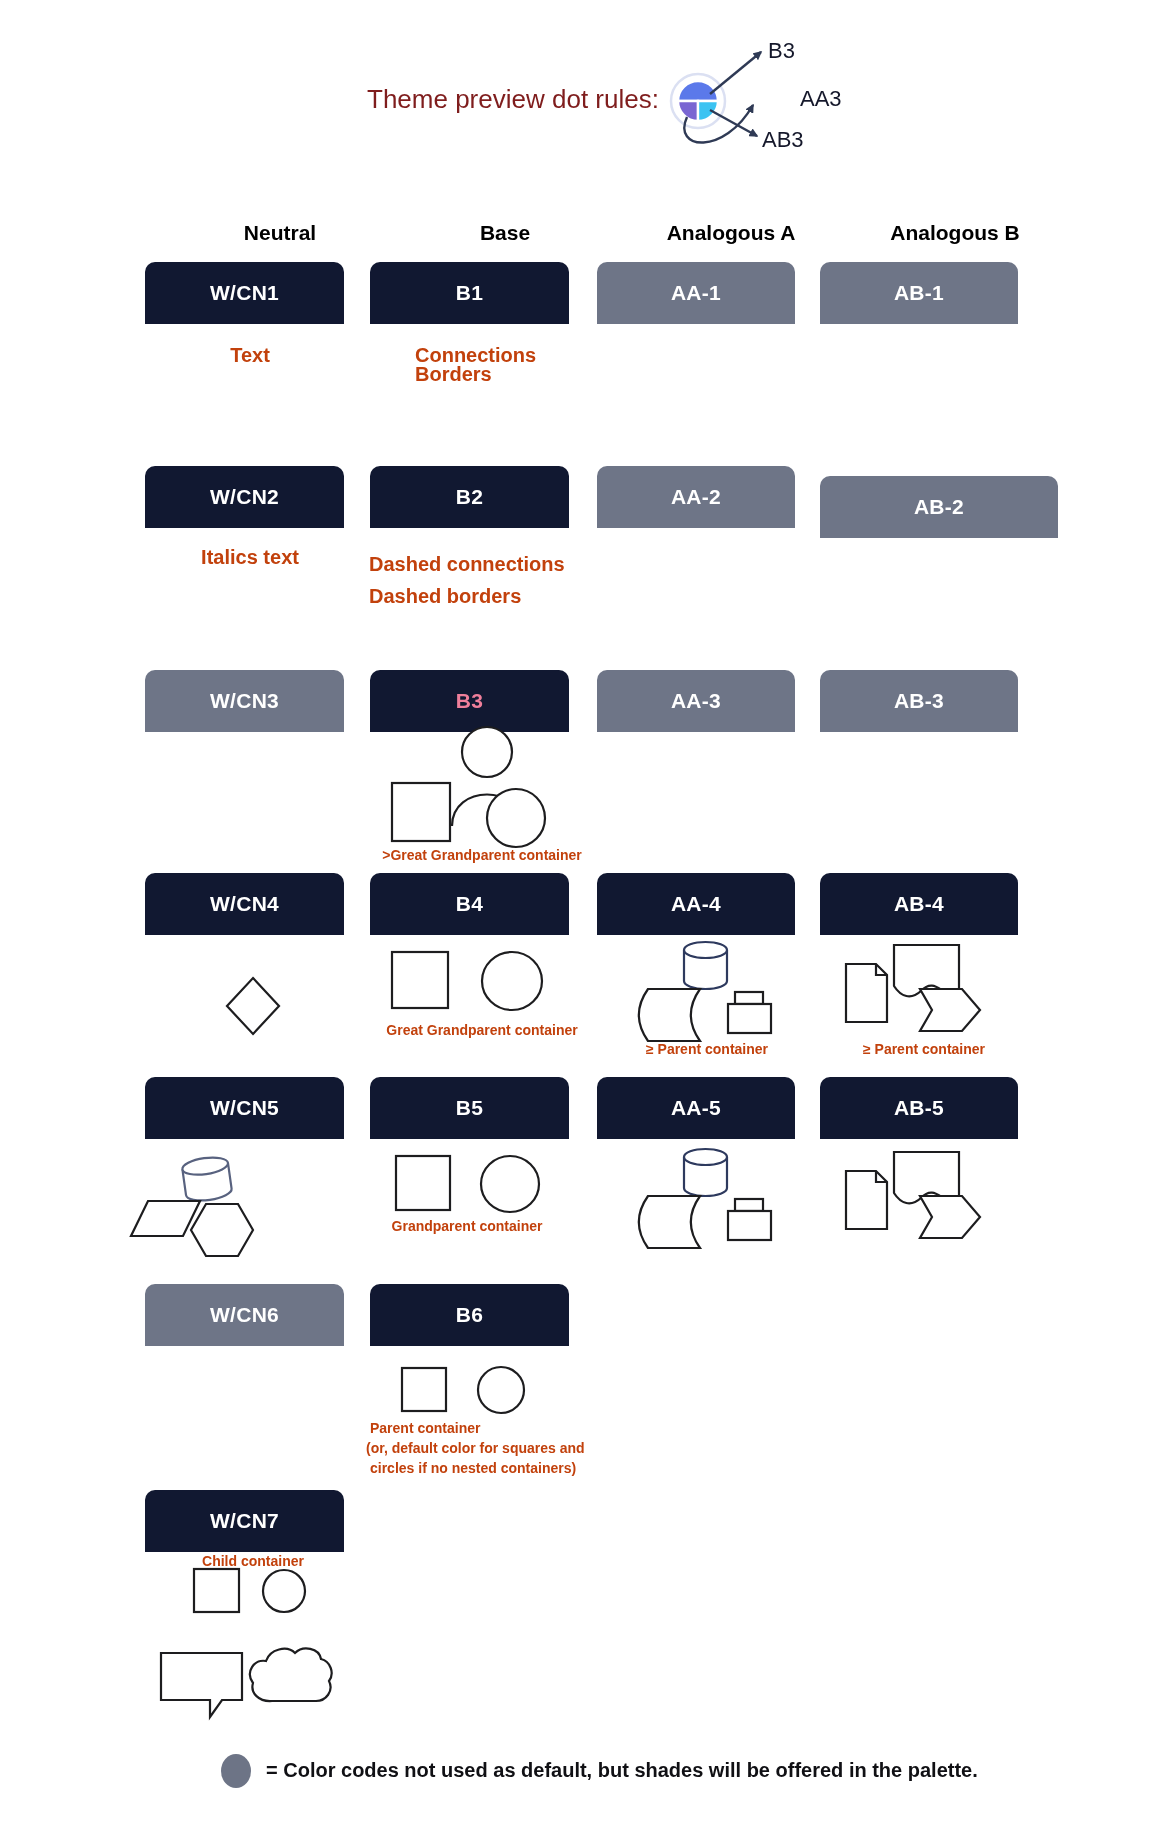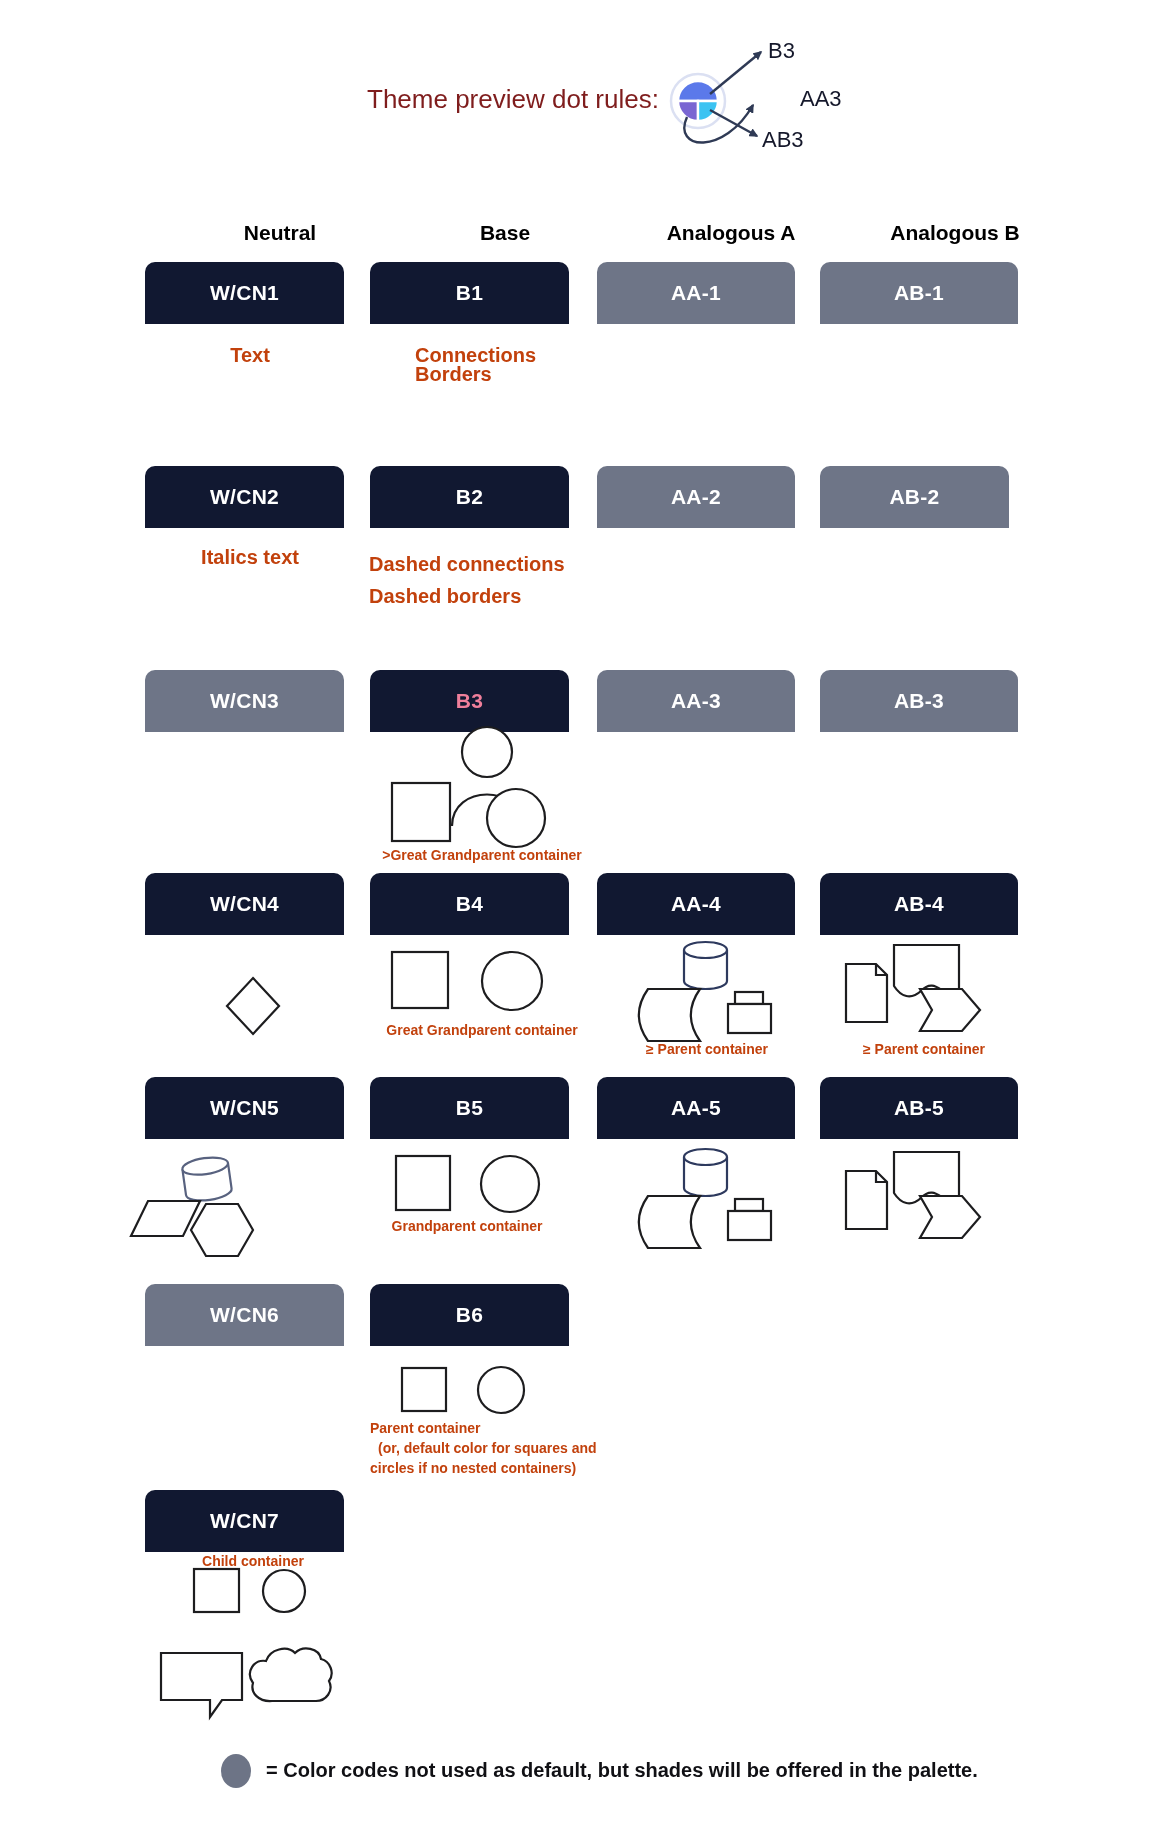--- a/index.html
+++ b/index.html
@@ -41,21 +41,21 @@
   <div class="sw gray" style="left:597px;top:262px;width:198px;">AA-1</div>
   <div class="sw gray" style="left:820px;top:262px;width:198px;">AB-1</div>
 
   <div class="cap big center" style="left:250px;top:344px;">Text</div>
   <div class="cap big" style="left:415px;top:344px;">Connections</div>
   <div class="cap big" style="left:415px;top:363px;text-align:right;">Borders</div>
 
   <div class="sw dark" style="left:145px;top:466px;width:199px;">W/CN2</div>
   <div class="sw dark" style="left:370px;top:466px;width:199px;">B2</div>
   <div class="sw gray" style="left:597px;top:466px;width:198px;">AA-2</div>
-  <div class="sw gray" style="left:820px;top:466px;width:189px;">AB-2</div>
+  <div class="sw gray" style="left:820px;top:476px;width:238px;">AB-2</div>
 
   <div class="cap big center" style="left:250px;top:546px;">Italics text</div>
   <div class="cap big" style="left:369px;top:553px;">Dashed connections</div>
   <div class="cap big" style="left:369px;top:585px;">Dashed borders</div>
 
   <div class="sw gray" style="left:145px;top:670px;width:199px;">W/CN3</div>
   <div class="sw dark pink" style="left:370px;top:670px;width:199px;">B3</div>
   <div class="sw gray" style="left:597px;top:670px;width:198px;">AA-3</div>
   <div class="sw gray" style="left:820px;top:670px;width:198px;">AB-3</div>
 
@@ -74,21 +74,21 @@
   <div class="sw dark" style="left:370px;top:1077px;width:199px;">B5</div>
   <div class="sw dark" style="left:597px;top:1077px;width:198px;">AA-5</div>
   <div class="sw dark" style="left:820px;top:1077px;width:198px;">AB-5</div>
 
   <div class="cap small center" style="left:467px;top:1218px;">Grandparent container</div>
 
   <div class="sw gray" style="left:145px;top:1284px;width:199px;">W/CN6</div>
   <div class="sw dark" style="left:370px;top:1284px;width:199px;">B6</div>
 
   <div class="cap small" style="left:370px;top:1420px;">Parent container</div>
-  <div class="cap small" style="left:378px;top:1440px;">(or, default color for squares and</div>
+  <div class="cap small" style="left:366px;top:1440px;">(or, default color for squares and</div>
   <div class="cap small" style="left:370px;top:1460px;">circles if no nested containers)</div>
 
   <div class="sw dark" style="left:145px;top:1490px;width:199px;">W/CN7</div>
   <div class="cap small center" style="left:253px;top:1553px;">Child container</div>
 
   <div class="legend-text" style="left:266px;top:1759px;">= Color codes not used as default, but shades will be offered in the palette.</div>
 
   <svg class="overlay" width="1164" height="1822" viewBox="0 0 1164 1822">
     <defs>
       <marker id="ah" markerWidth="9" markerHeight="9" refX="7.5" refY="4.5" orient="auto" markerUnits="userSpaceOnUse">

